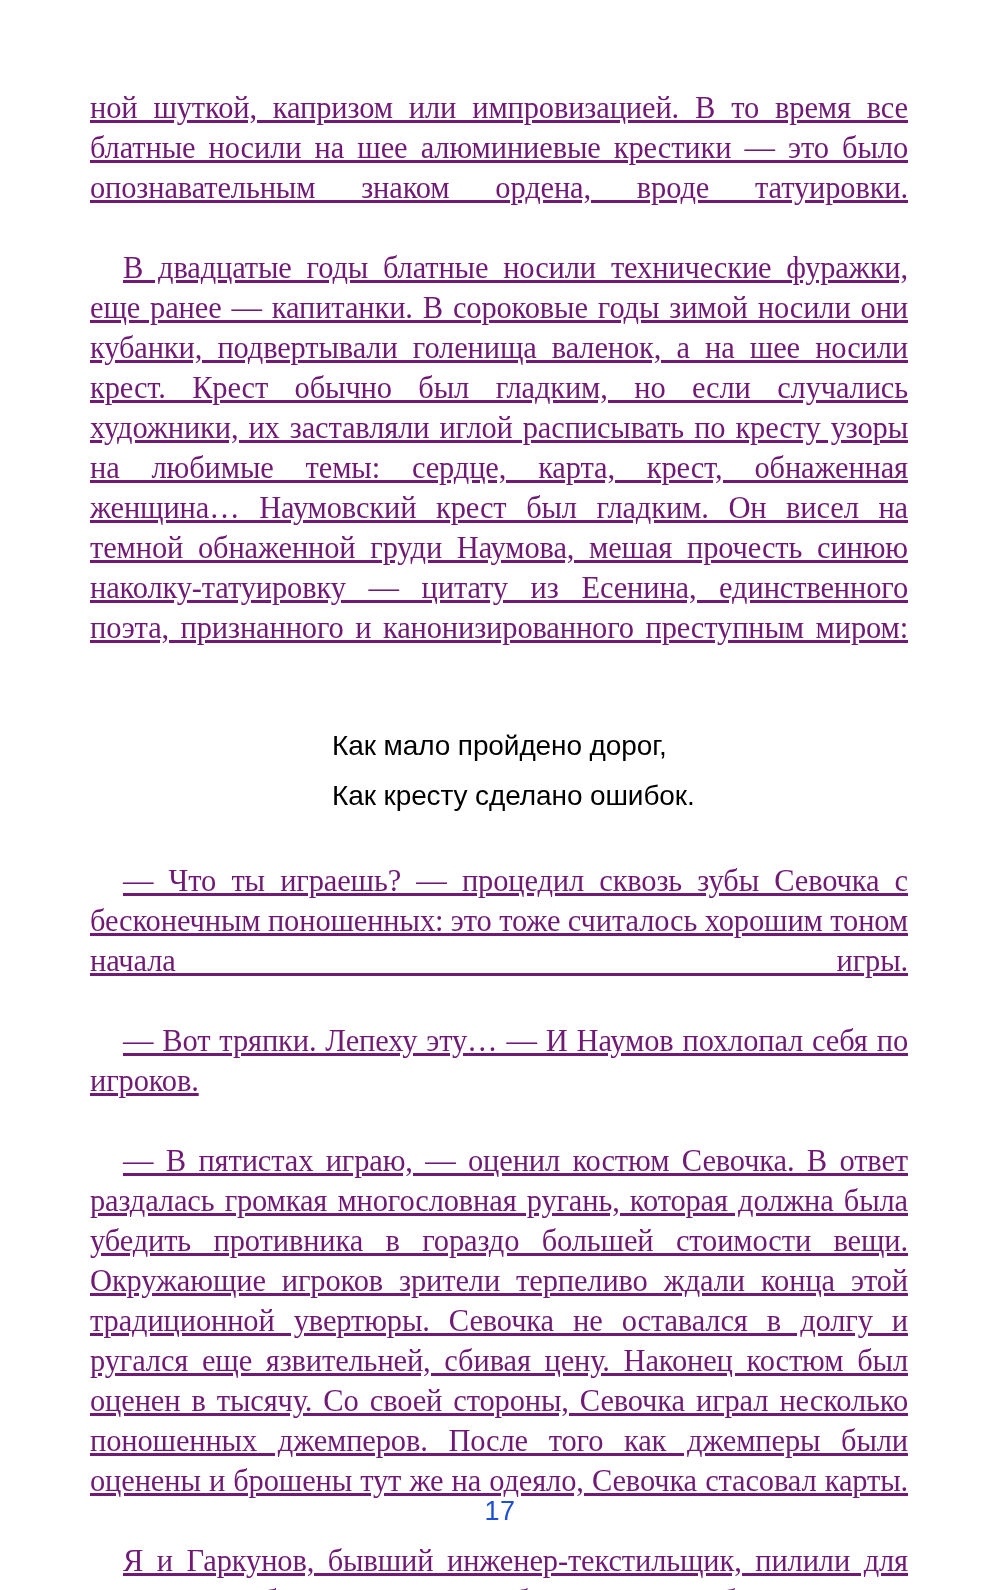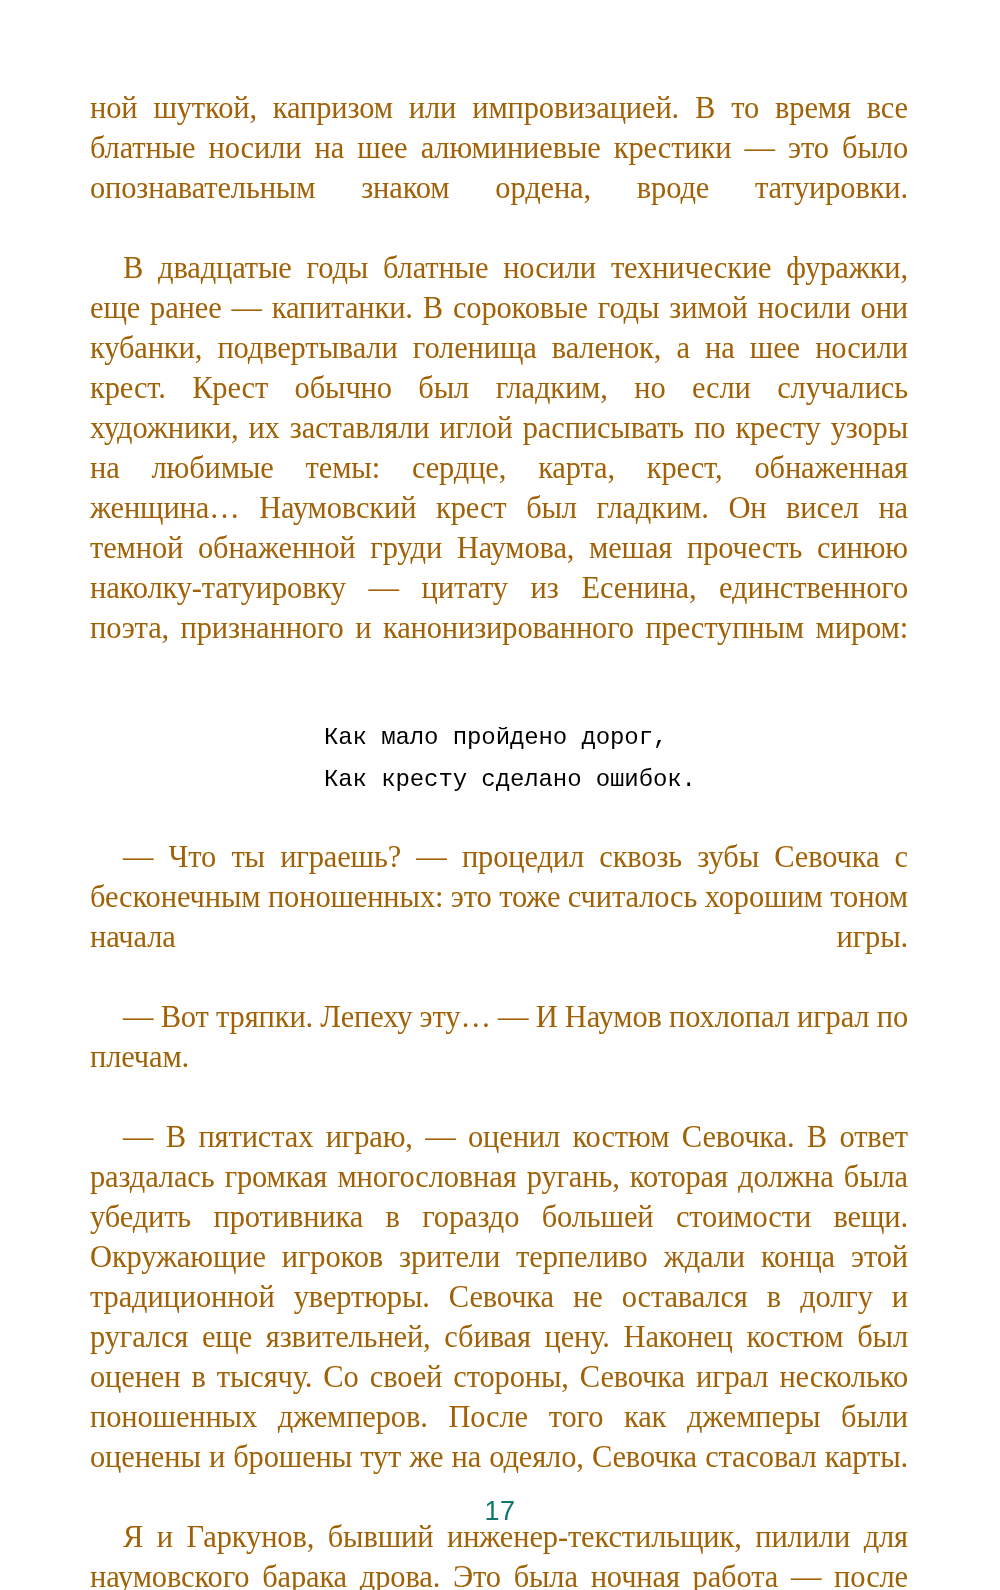--- a/index.html
+++ b/index.html
@@ -25,26 +25,27 @@
     left: 90px;
     top: 88px;
     width: 818px;
   }
 
   .para {
     margin: 0;
     font-family: "Liberation Serif", "DejaVu Serif", serif;
     font-size: 30.5px;
     line-height: 40px;
-    color: #a16207;
+    color: #701a75;
     text-align: justify;
     text-justify: inter-word;
     text-indent: 33px;
     letter-spacing: -0.15px;
     word-spacing: -0.2px;
+    text-decoration: underline;
     -webkit-font-smoothing: antialiased;
   }
 
   
   .para.continuation {
     text-indent: 0;
   }
 
   
   .para::after {
@@ -57,23 +58,23 @@
   .verse-block {
     margin: 0;
     padding: 0;
     list-style: none;
     padding-top: 27px;
     padding-bottom: 26px;
     padding-left: 230px;
   }
 
   .verse-line {
-    margin: 4px;
-    font-family: Liberation Mono, monospace;
-    font-size: 24px;
+    margin: 12px;
+    font-family: Liberation Sans, sans-serif;
+    font-size: 28px;
     line-height: 38px;
     color: #000000;
     text-align: left;
     white-space: nowrap;
     letter-spacing: -0.1px;
   }
 
   
   .gap-after-verse {
     height: 8px;
@@ -82,21 +83,21 @@
   
   .folio {
     position: absolute;
     left: 0;
     right: 0;
     top: 1495px;
     text-align: center;
     font-family: "Liberation Sans", "DejaVu Sans", sans-serif;
     font-size: 27px;
     line-height: 32px;
-    color: #0f766e;
+    color: #1d4ed8;
     letter-spacing: 0.4px;
   }
 </style>
 </head>
 <body>
 
 <div class="page">
 
   <div class="text-column">
 
@@ -106,21 +107,21 @@
 
     <div class="verse-block">
       <div class="verse-line">Как мало пройдено дорог,</div>
       <div class="verse-line">Как кресту сделано ошибок.</div>
     </div>
 
     <div class="gap-after-verse"></div>
 
     <p class="para">— Что ты играешь? — процедил сквозь зубы Севочка с бесконечным поношенных: это тоже считалось хорошим тоном начала игры.</p>
 
-    <p class="para">— Вот тряпки. Лепеху эту… — И Наумов похлопал играл по плечам.</p>
+    <p class="para">— Вот тряпки. Лепеху эту… — И Наумов похлопал себя по игроков.</p>
 
     <p class="para">— В пятистах играю, — оценил костюм Севочка. В ответ раздалась громкая многословная ругань, которая должна была убедить противника в гораздо большей стоимости вещи. Окружающие игроков зрители терпеливо ждали конца этой традиционной увертюры. Севочка не оставался в долгу и ругался еще язвительней, сбивая цену. Наконец костюм был оценен в тысячу. Со своей стороны, Севочка играл несколько поношенных джемперов. После того как джемперы были оценены и брошены тут же на одеяло, Севочка стасовал карты.</p>
 
     <p class="para">Я и Гаркунов, бывший инженер-текстильщик, пилили для наумовского барака дрова. Это была ночная работа — после своего рабочего забойного дня надо было напилить</p>
 
   </div>
 
   <div class="folio">17</div>
 
 </div>

